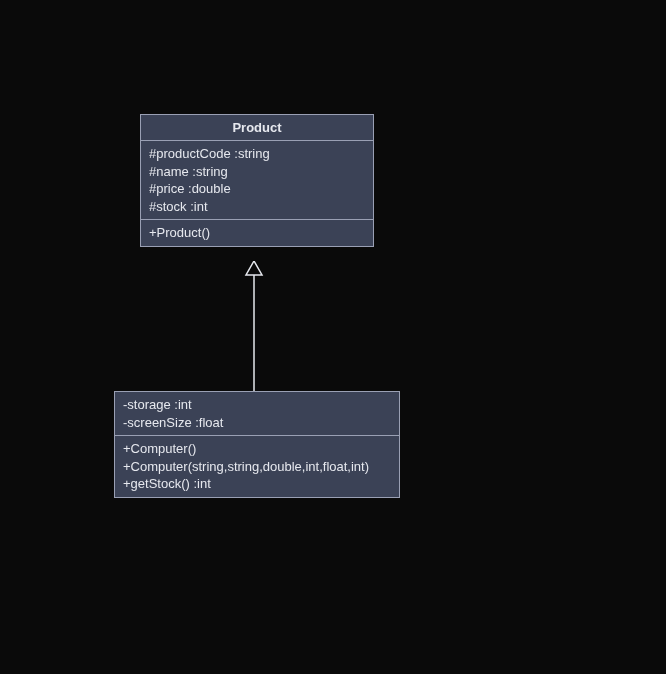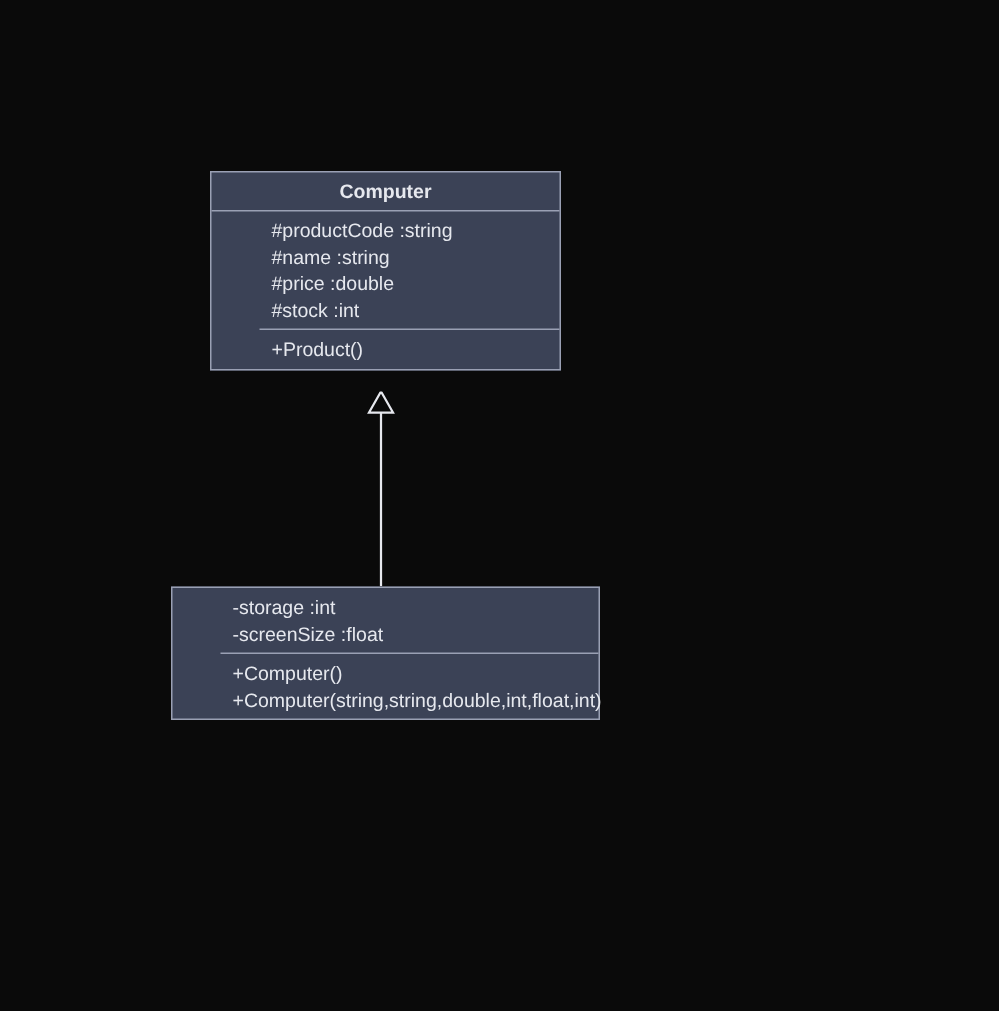--- a/index.html
+++ b/index.html
@@ -1,30 +1,30 @@
 <!DOCTYPE html>
 <html><head>
 <meta charset="utf-8">
 <style>
   html,body{margin:0;padding:0;width:666px;height:674px;background:#0a0a0a;font-family:Arial,Helvetica,sans-serif;}
   .canvas{position:relative;width:666px;height:674px;}
   .uml-class{position:absolute;background:#3b4256;border:1px solid #9aa0b4;color:#e6e8ee;font-size:13px;}
   .uml-title{text-align:center;font-weight:bold;padding:5px 8px;border-bottom:1px solid #9aa0b4;}
-  .uml-section{padding:4px 8px;border-bottom:1px solid #9aa0b4;margin-left:32px;}
+  .uml-section{padding:4px 8px;border-bottom:1px solid #9aa0b4;}
   .uml-section:last-child{border-bottom:none;}
   .uml-row{line-height:1.35;white-space:nowrap;}
   .connector{position:absolute;pointer-events:none;}
 </style>
 </head>
 <body>
 
 <div class="canvas">
 
   <div class="uml-class" style="left:140px;top:114px;width:232px;">
-    <div class="uml-title">Computer</div>
+    <div class="uml-title">Product</div>
     <div class="uml-section">
       <div class="uml-row">#productCode :string</div>
       <div class="uml-row">#name :string</div>
       <div class="uml-row">#price :double</div>
       <div class="uml-row">#stock :int</div>
     </div>
     <div class="uml-section">
       <div class="uml-row">+Product()</div>
     </div>
   </div>
@@ -35,16 +35,17 @@
   </svg>
 
   <div class="uml-class" style="left:114px;top:391px;width:284px;">
     <div class="uml-section">
       <div class="uml-row">-storage :int</div>
       <div class="uml-row">-screenSize :float</div>
     </div>
     <div class="uml-section">
       <div class="uml-row">+Computer()</div>
       <div class="uml-row">+Computer(string,string,double,int,float,int)</div>
+      <div class="uml-row">+getStock() :int</div>
     </div>
   </div>
 
 </div>
 
 </body></html>

